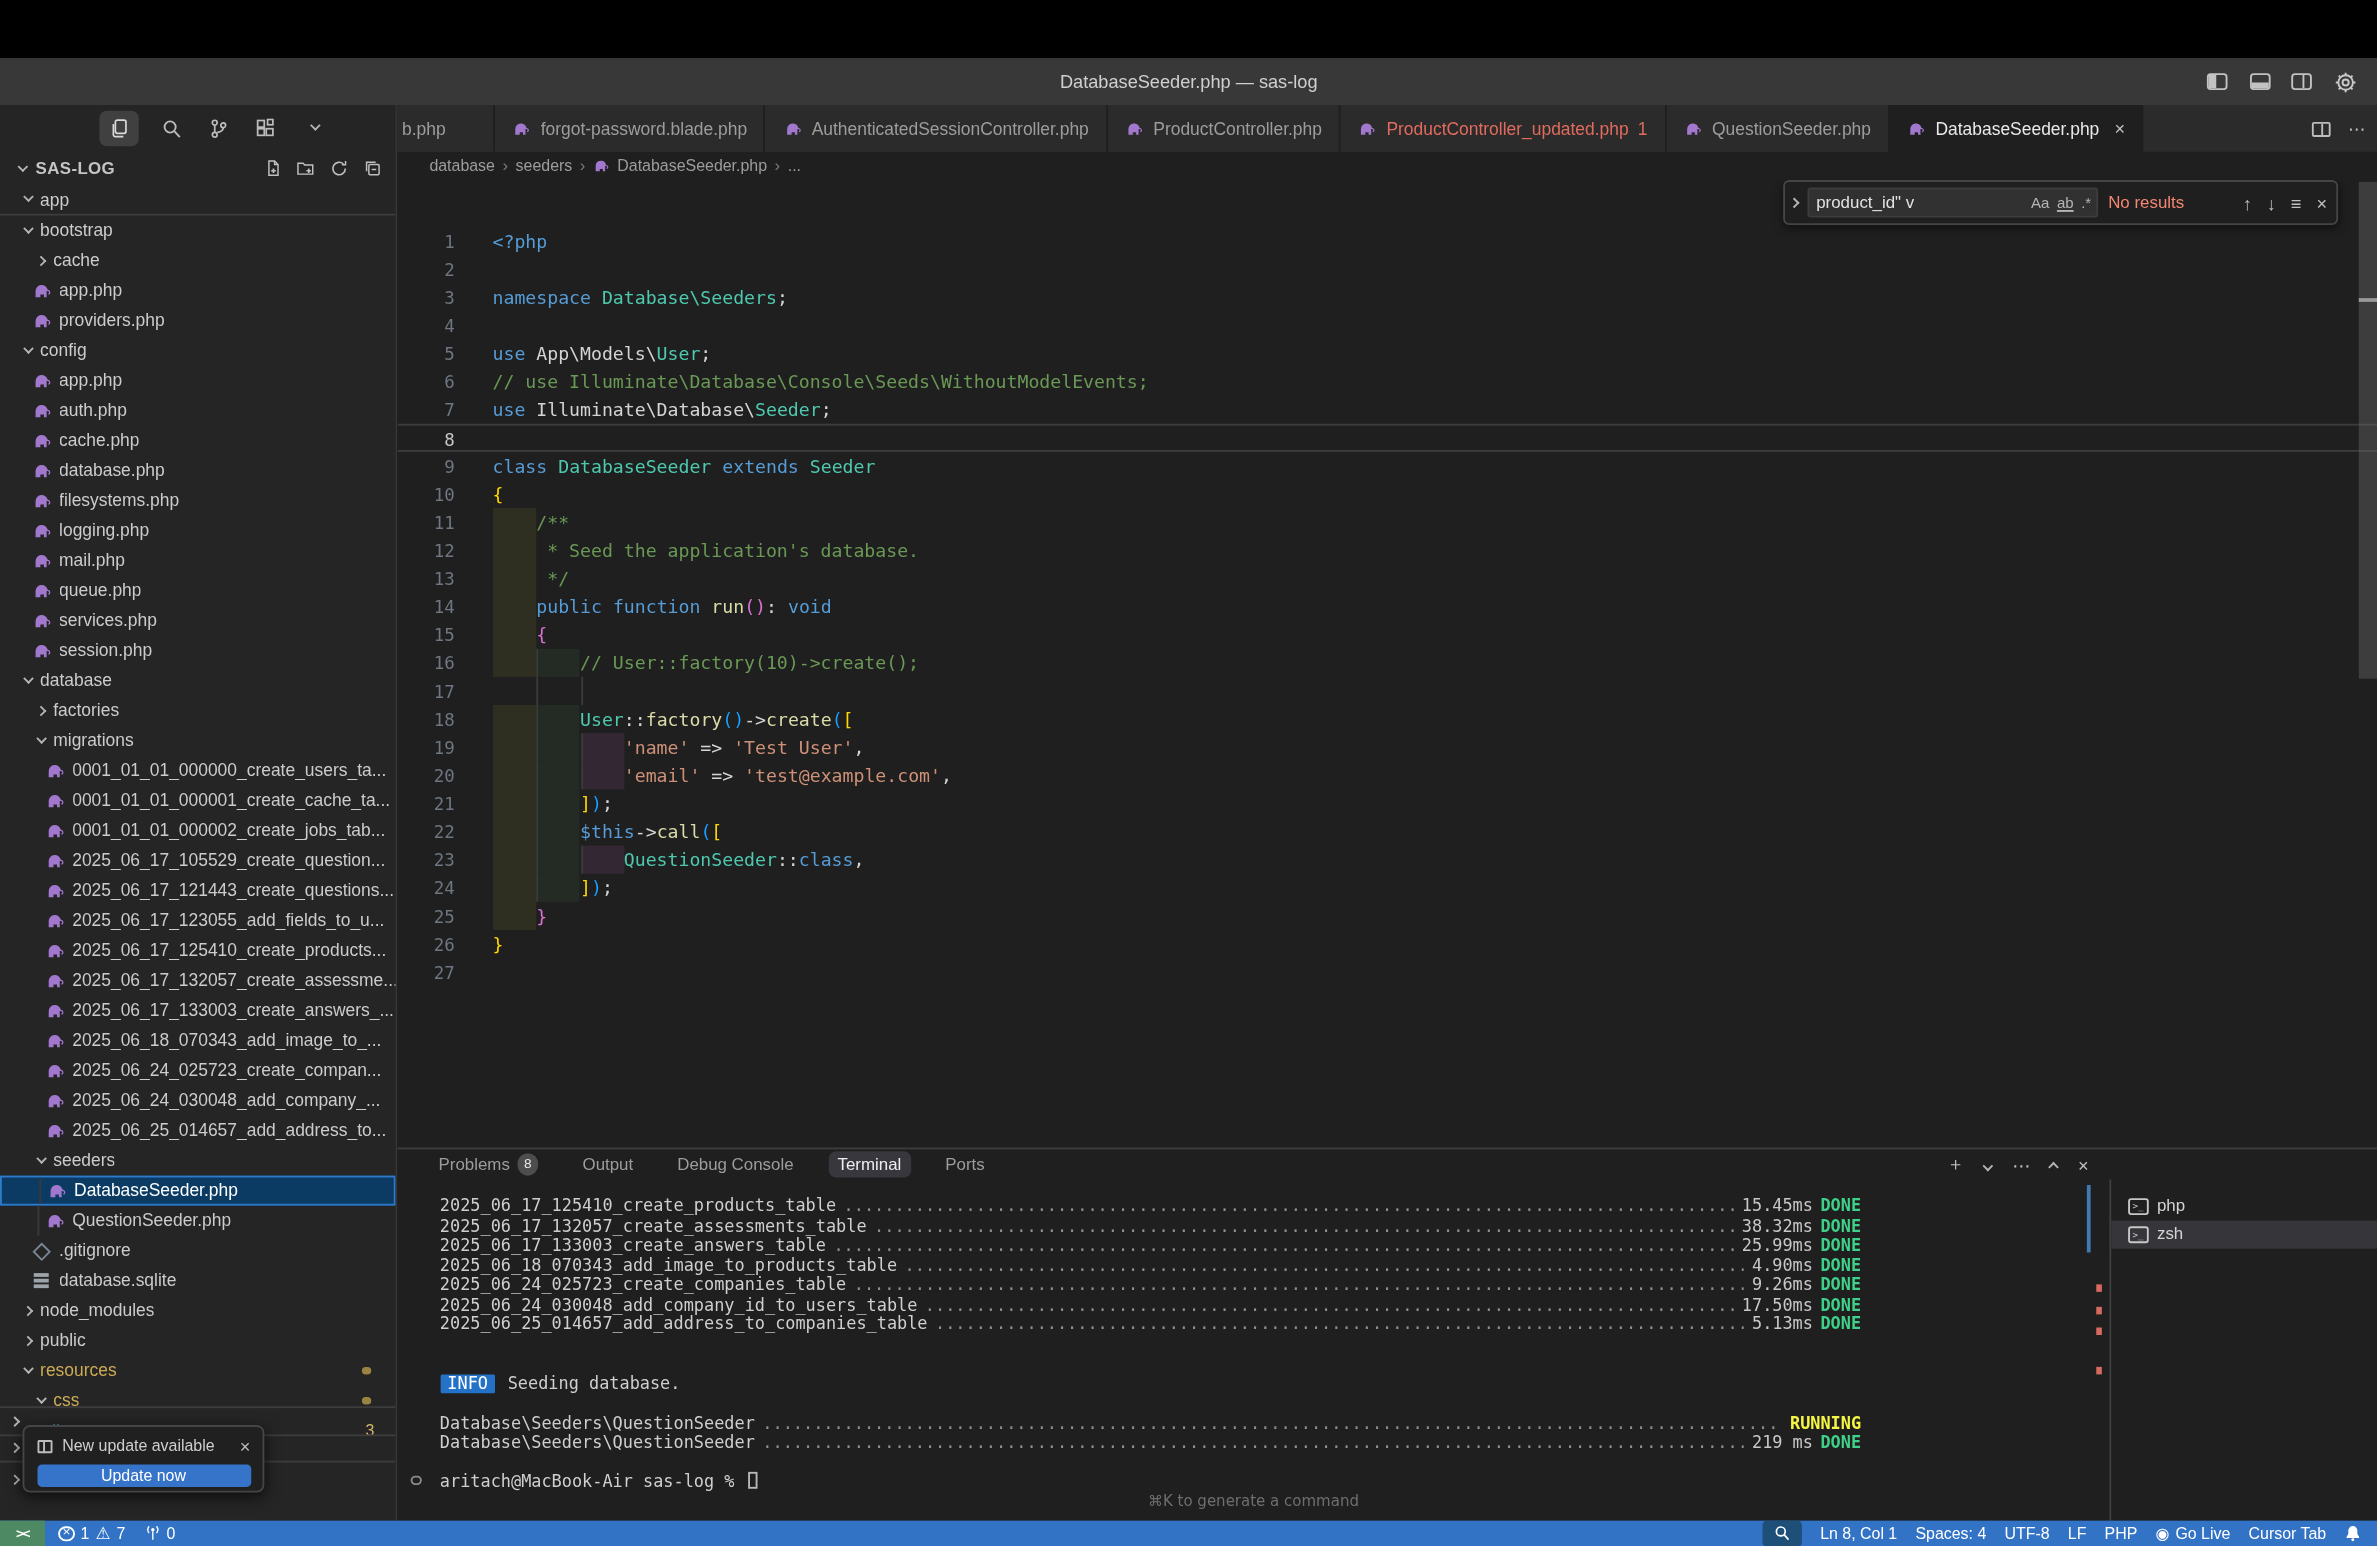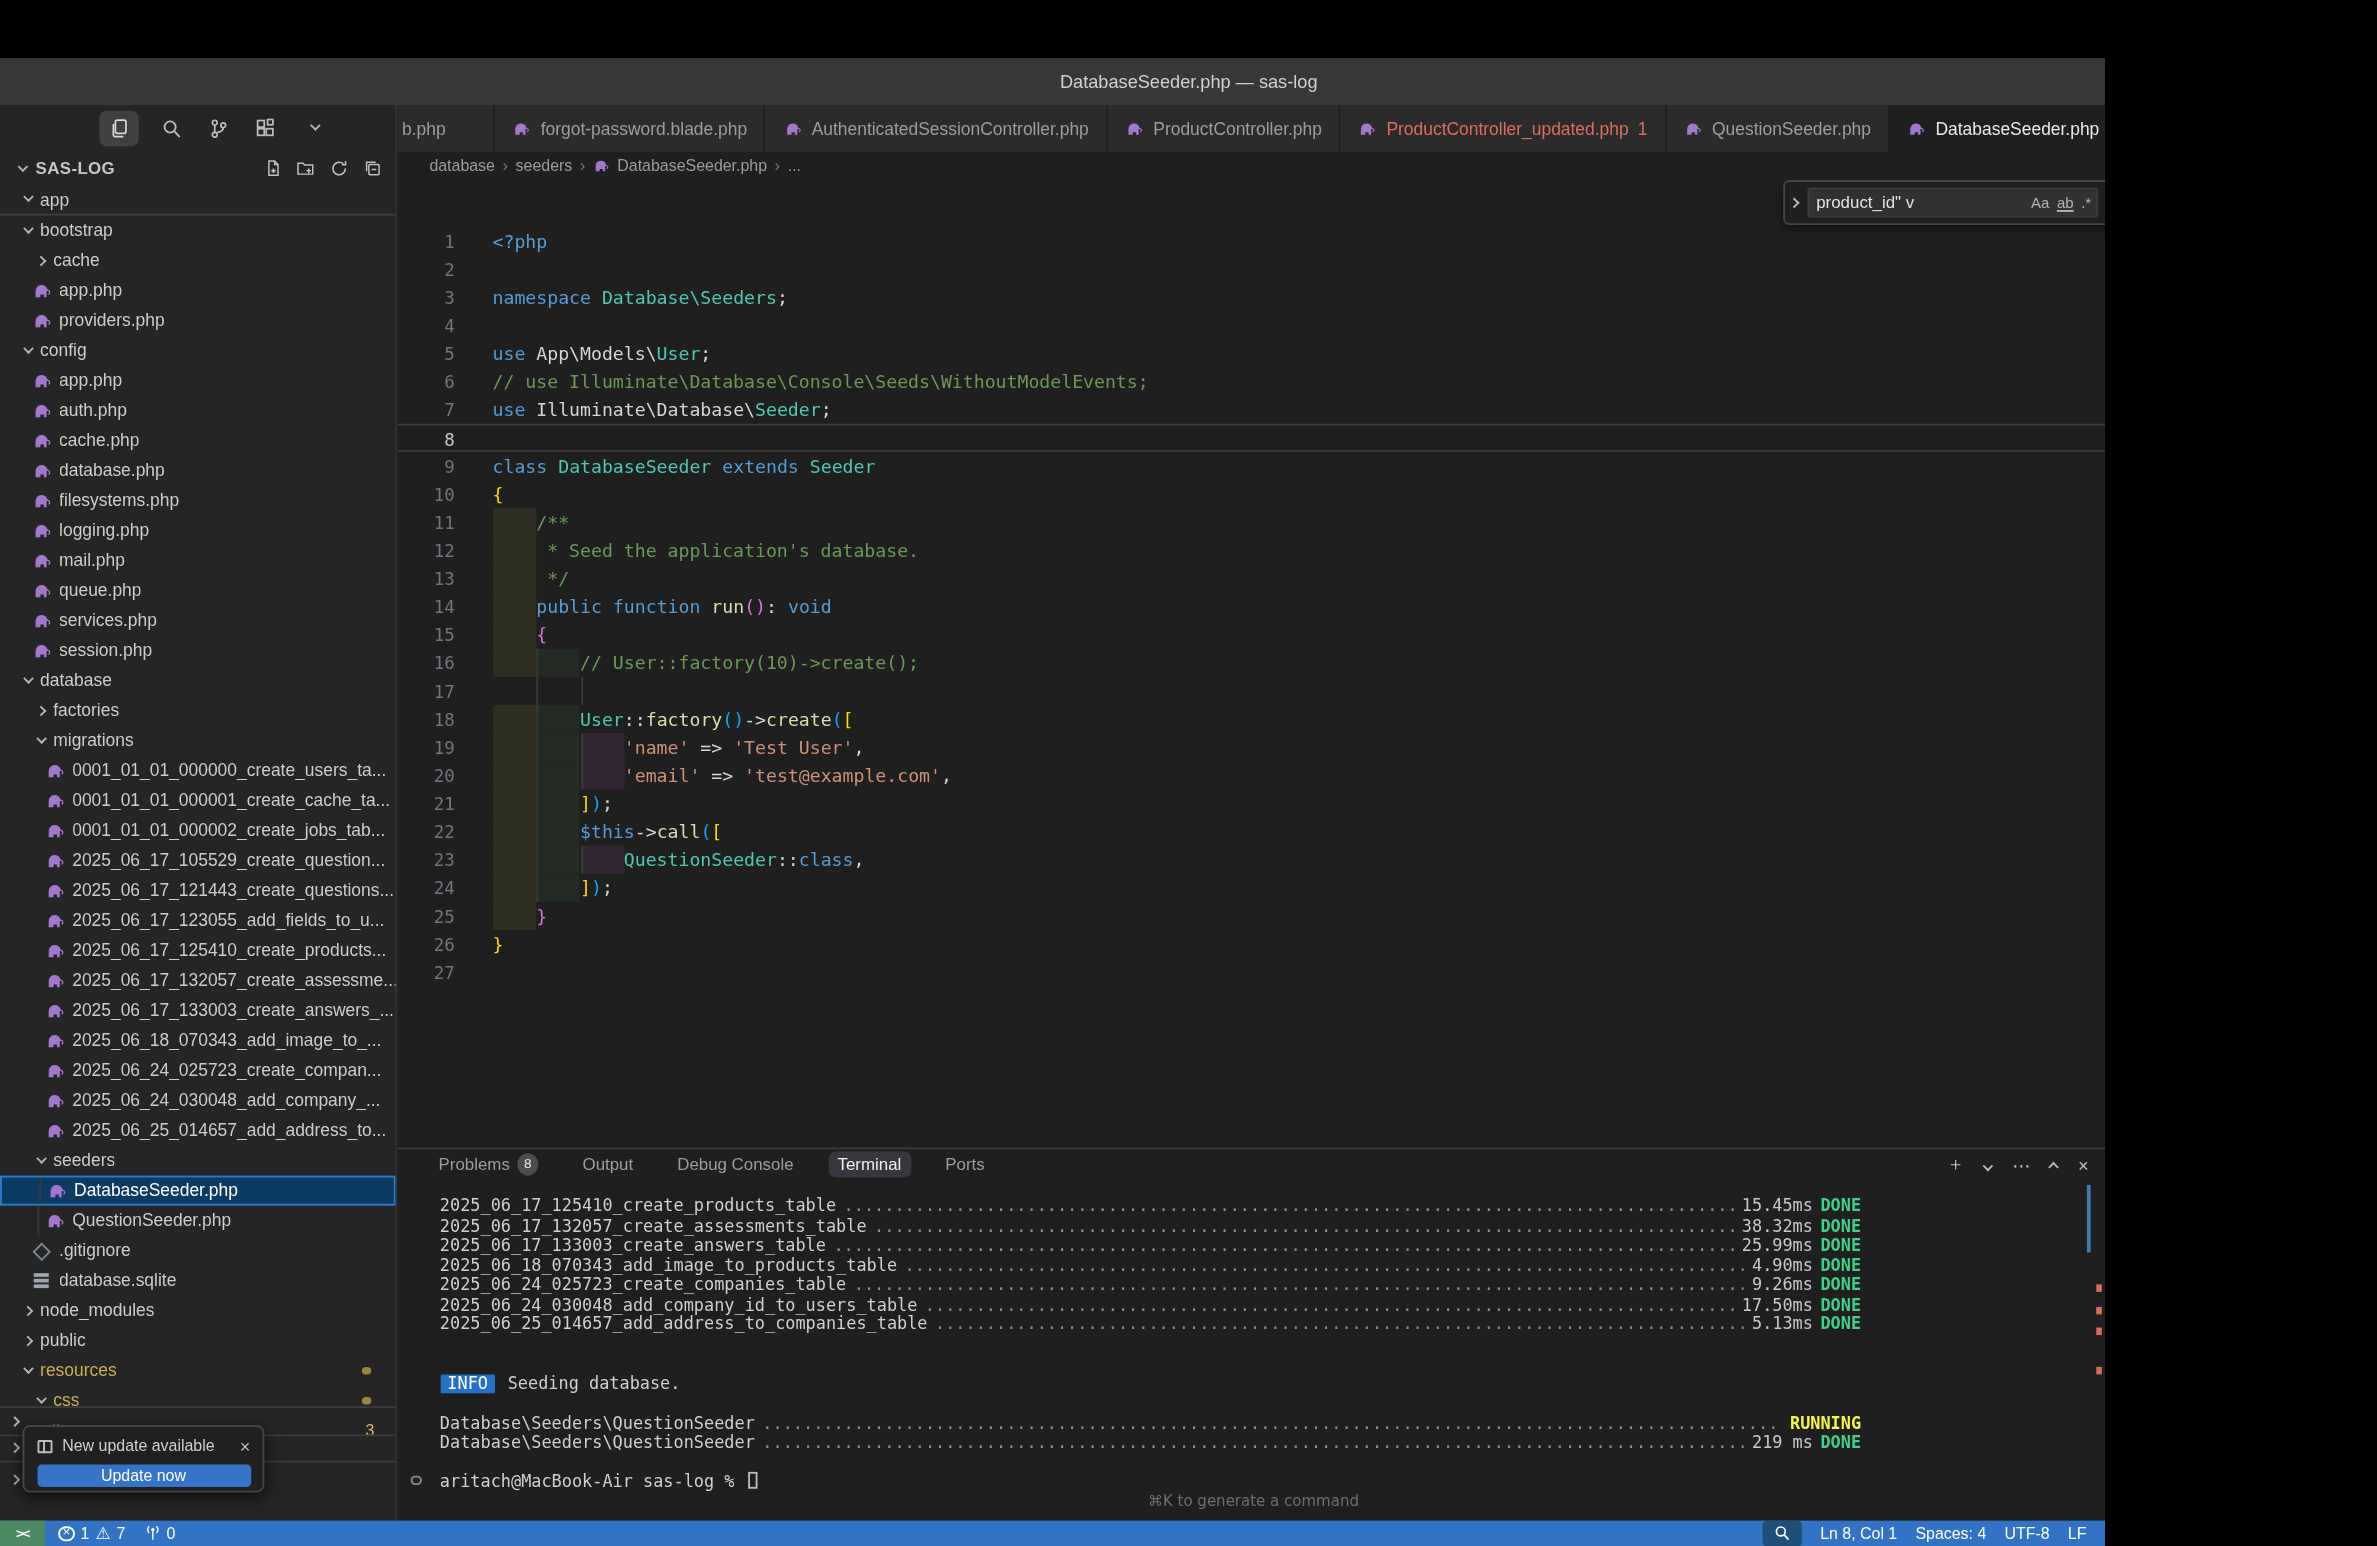--- a/index.html
+++ b/index.html
@@ -1,17 +1,17 @@
 <!DOCTYPE html>
 <html style="font-size:13px"><head>
 <meta charset="utf-8">
 <style>
   * { margin:0; padding:0; box-sizing:border-box; }
   html,body { background:#000; }
-  #stage { position:relative; width:2105px; height:1546px; overflow:hidden; background:#000; }
+  #stage { position:relative; width:2377px; height:1546px; overflow:hidden; background:#000; }
   #app { position:absolute; left:0; top:0; width:1268px; height:825px;
          transform:scale(1.875); transform-origin:0 0;
          font-family:"Liberation Sans", sans-serif; color:#cccccc; font-size:9.3px;
          background:#1f1f1f; }
 
   
   .black-strip { position:absolute; left:0; top:0; width:1268px; height:31px; background:#000; }
   .titlebar { position:absolute; left:0; top:31px; width:1268px; height:25px; background:#383838;
               display:flex; align-items:center; justify-content:center; }
   .titlebar-title { font-size:9.7px; color:#d0d0d0; }

